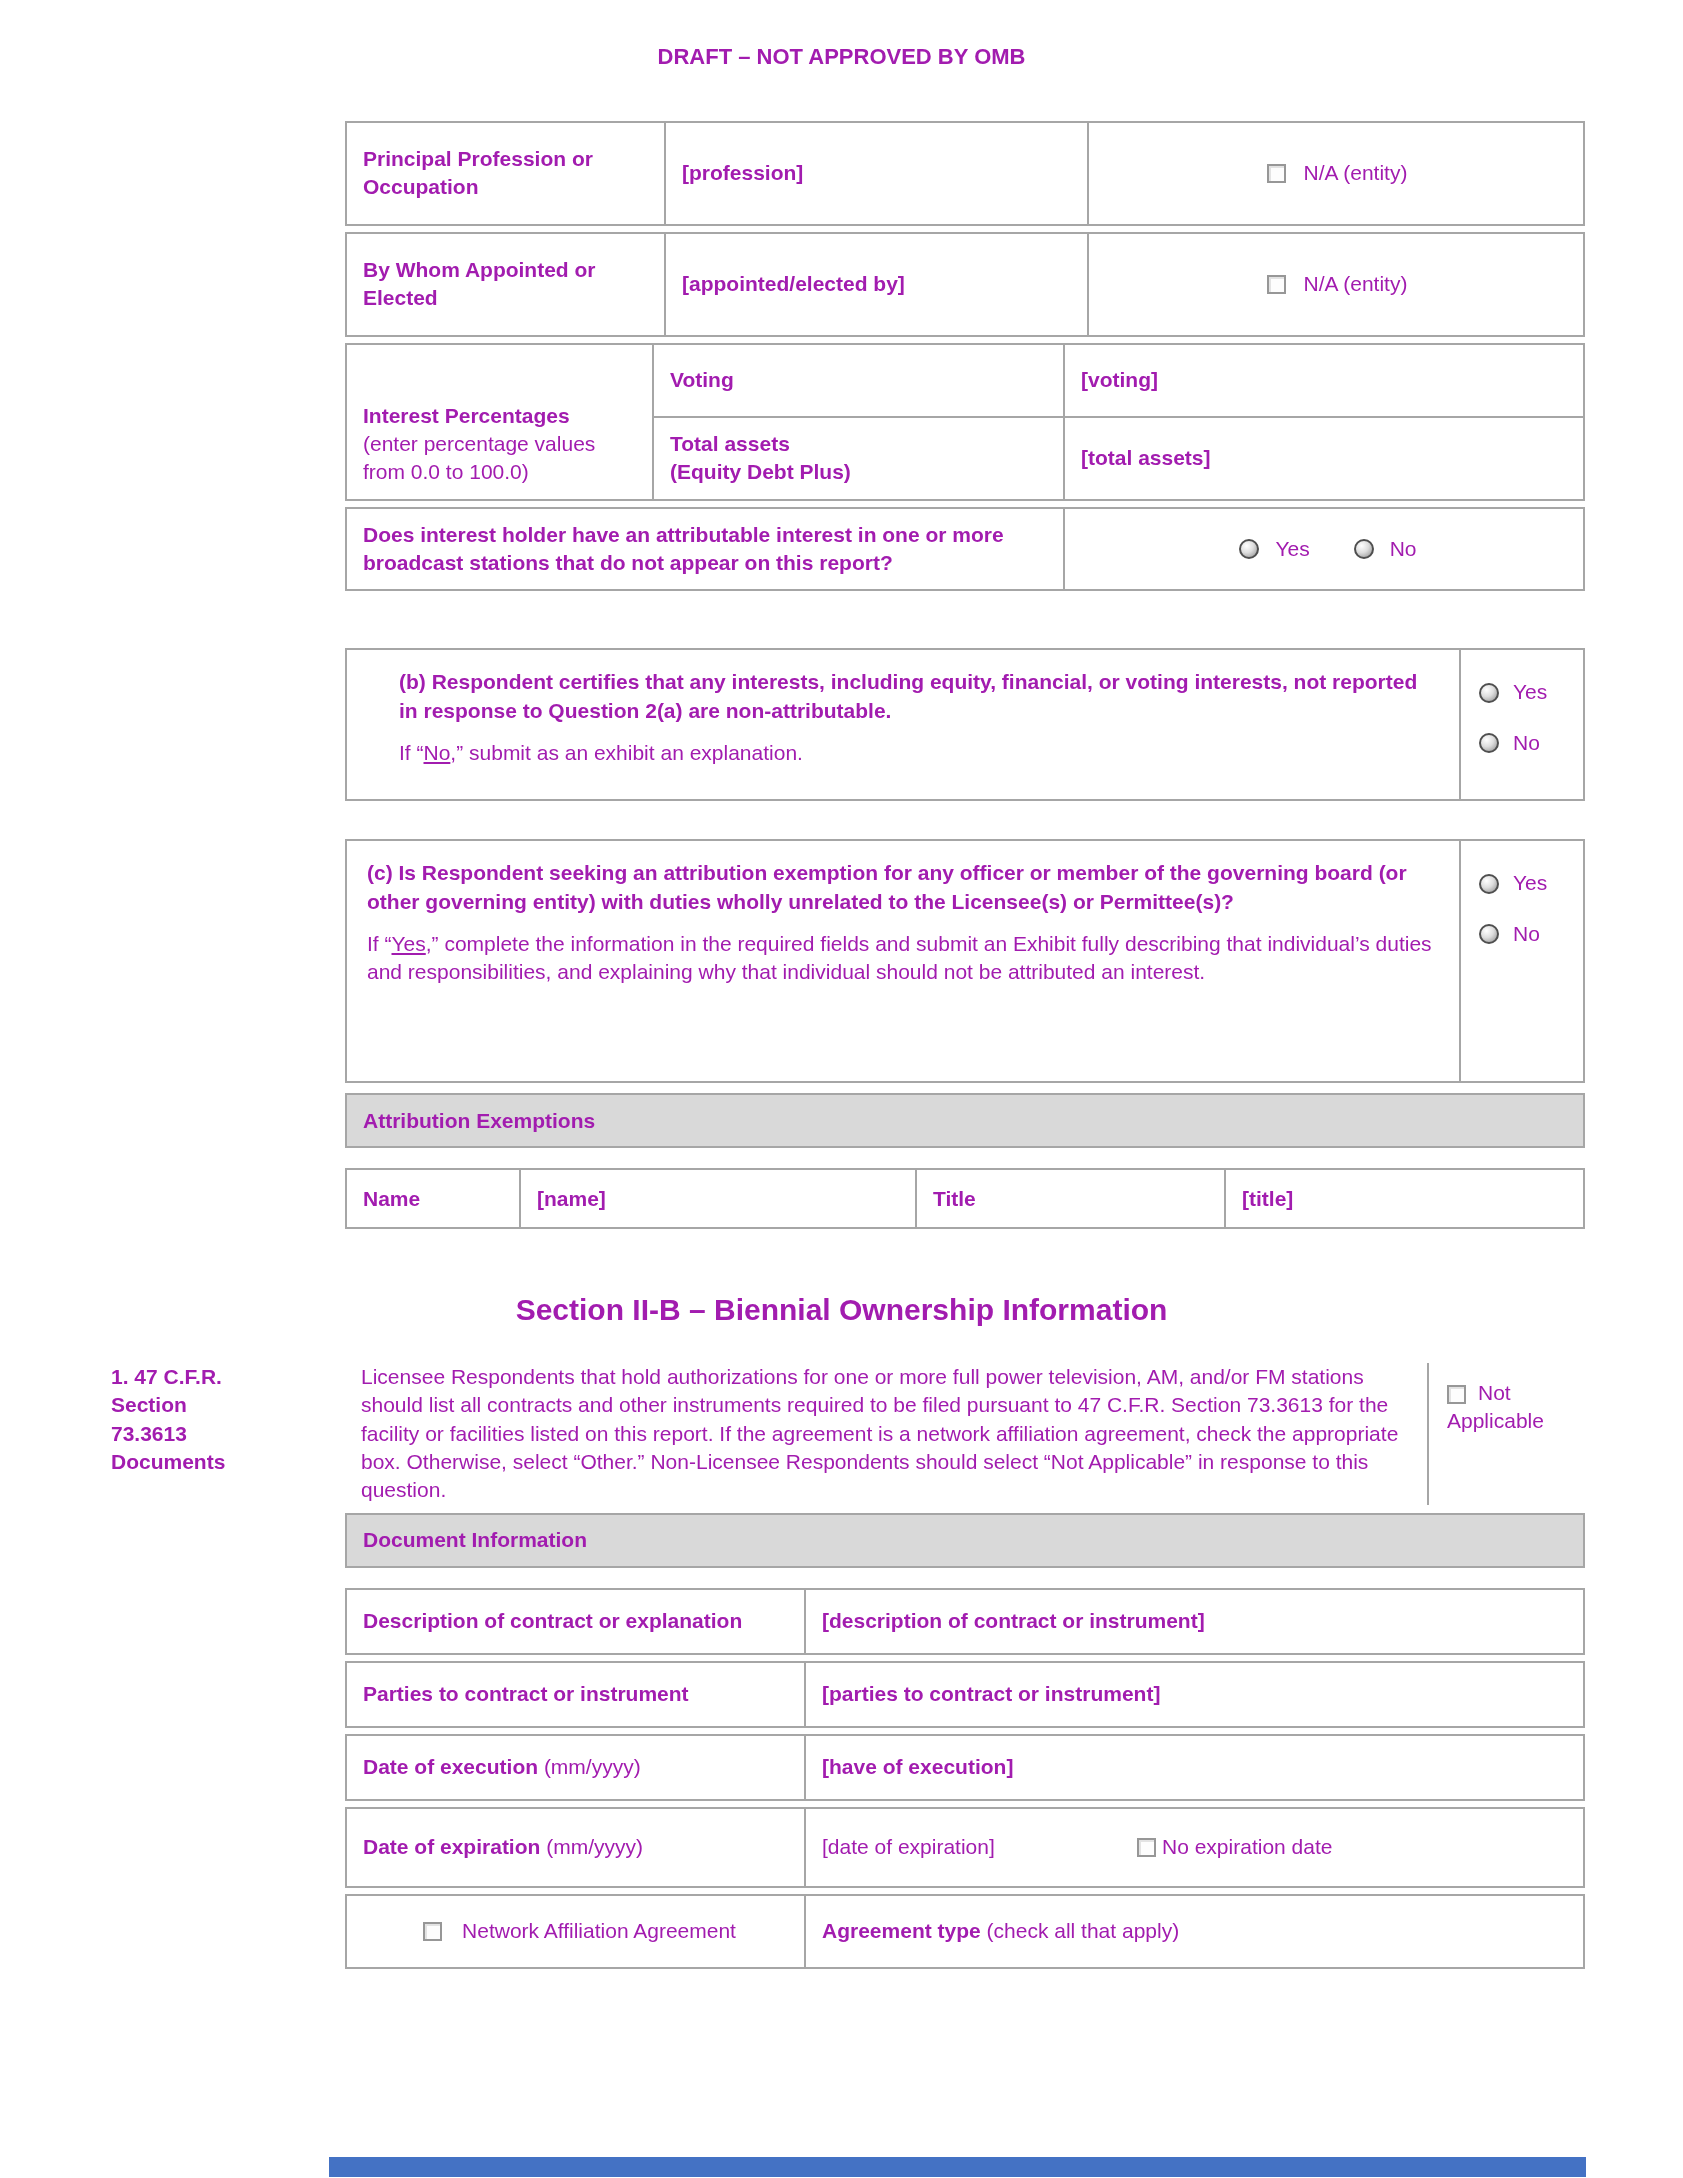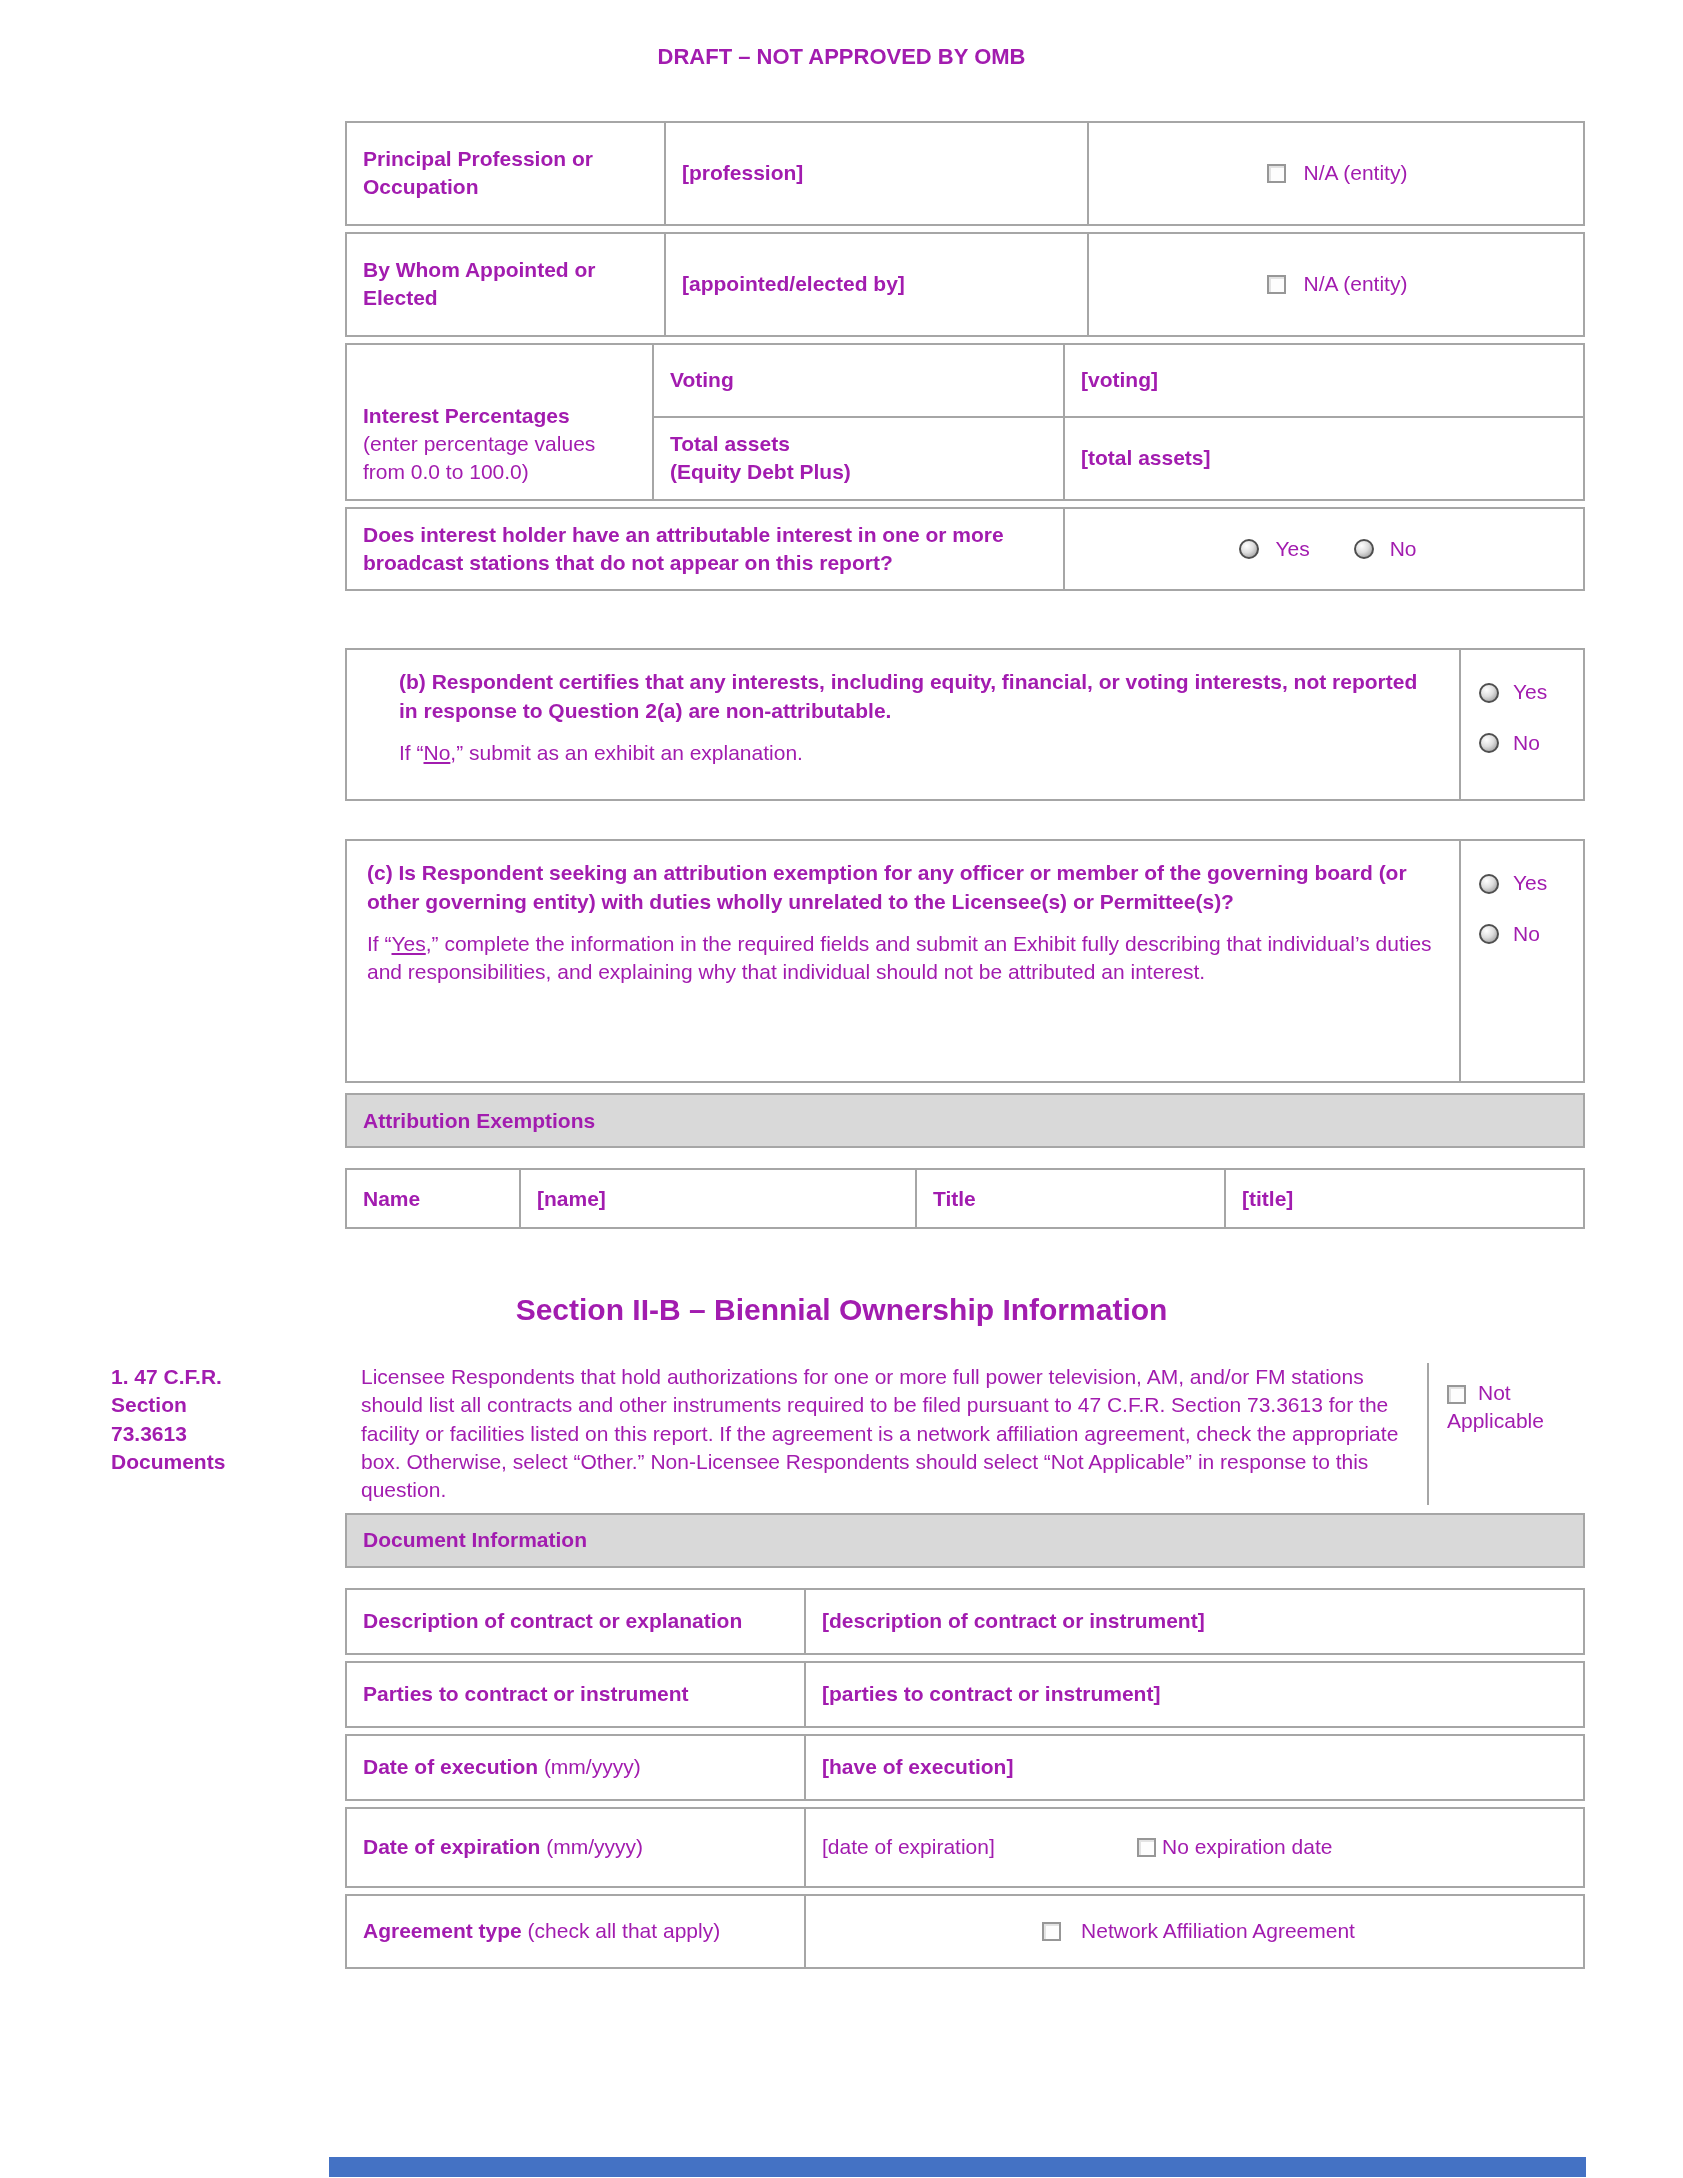--- a/index.html
+++ b/index.html
@@ -293,27 +293,27 @@
       <div class="cell">
         <div class="exp-inner">
           <span class="val-text">[date of expiration]</span>
           <span class="checkbox"></span>
           <span>No expiration date</span>
         </div>
       </div>
     </div>
 
     <div class="trow drow" style="min-height:75px;">
-      <div class="cell">
-        <div><span class="b">Agreement type</span><span> (check all that apply)</span></div>
-      </div>
       <div class="cell agr-cell">
         <span class="checkbox"></span>
         <span>Network Affiliation Agreement</span>
       </div>
+      <div class="cell">
+        <div><span class="b">Agreement type</span><span> (check all that apply)</span></div>
+      </div>
     </div>
 
   </div>
 
   <div class="accent-bar"></div>
 
 </div>
 
 
 </body></html>

